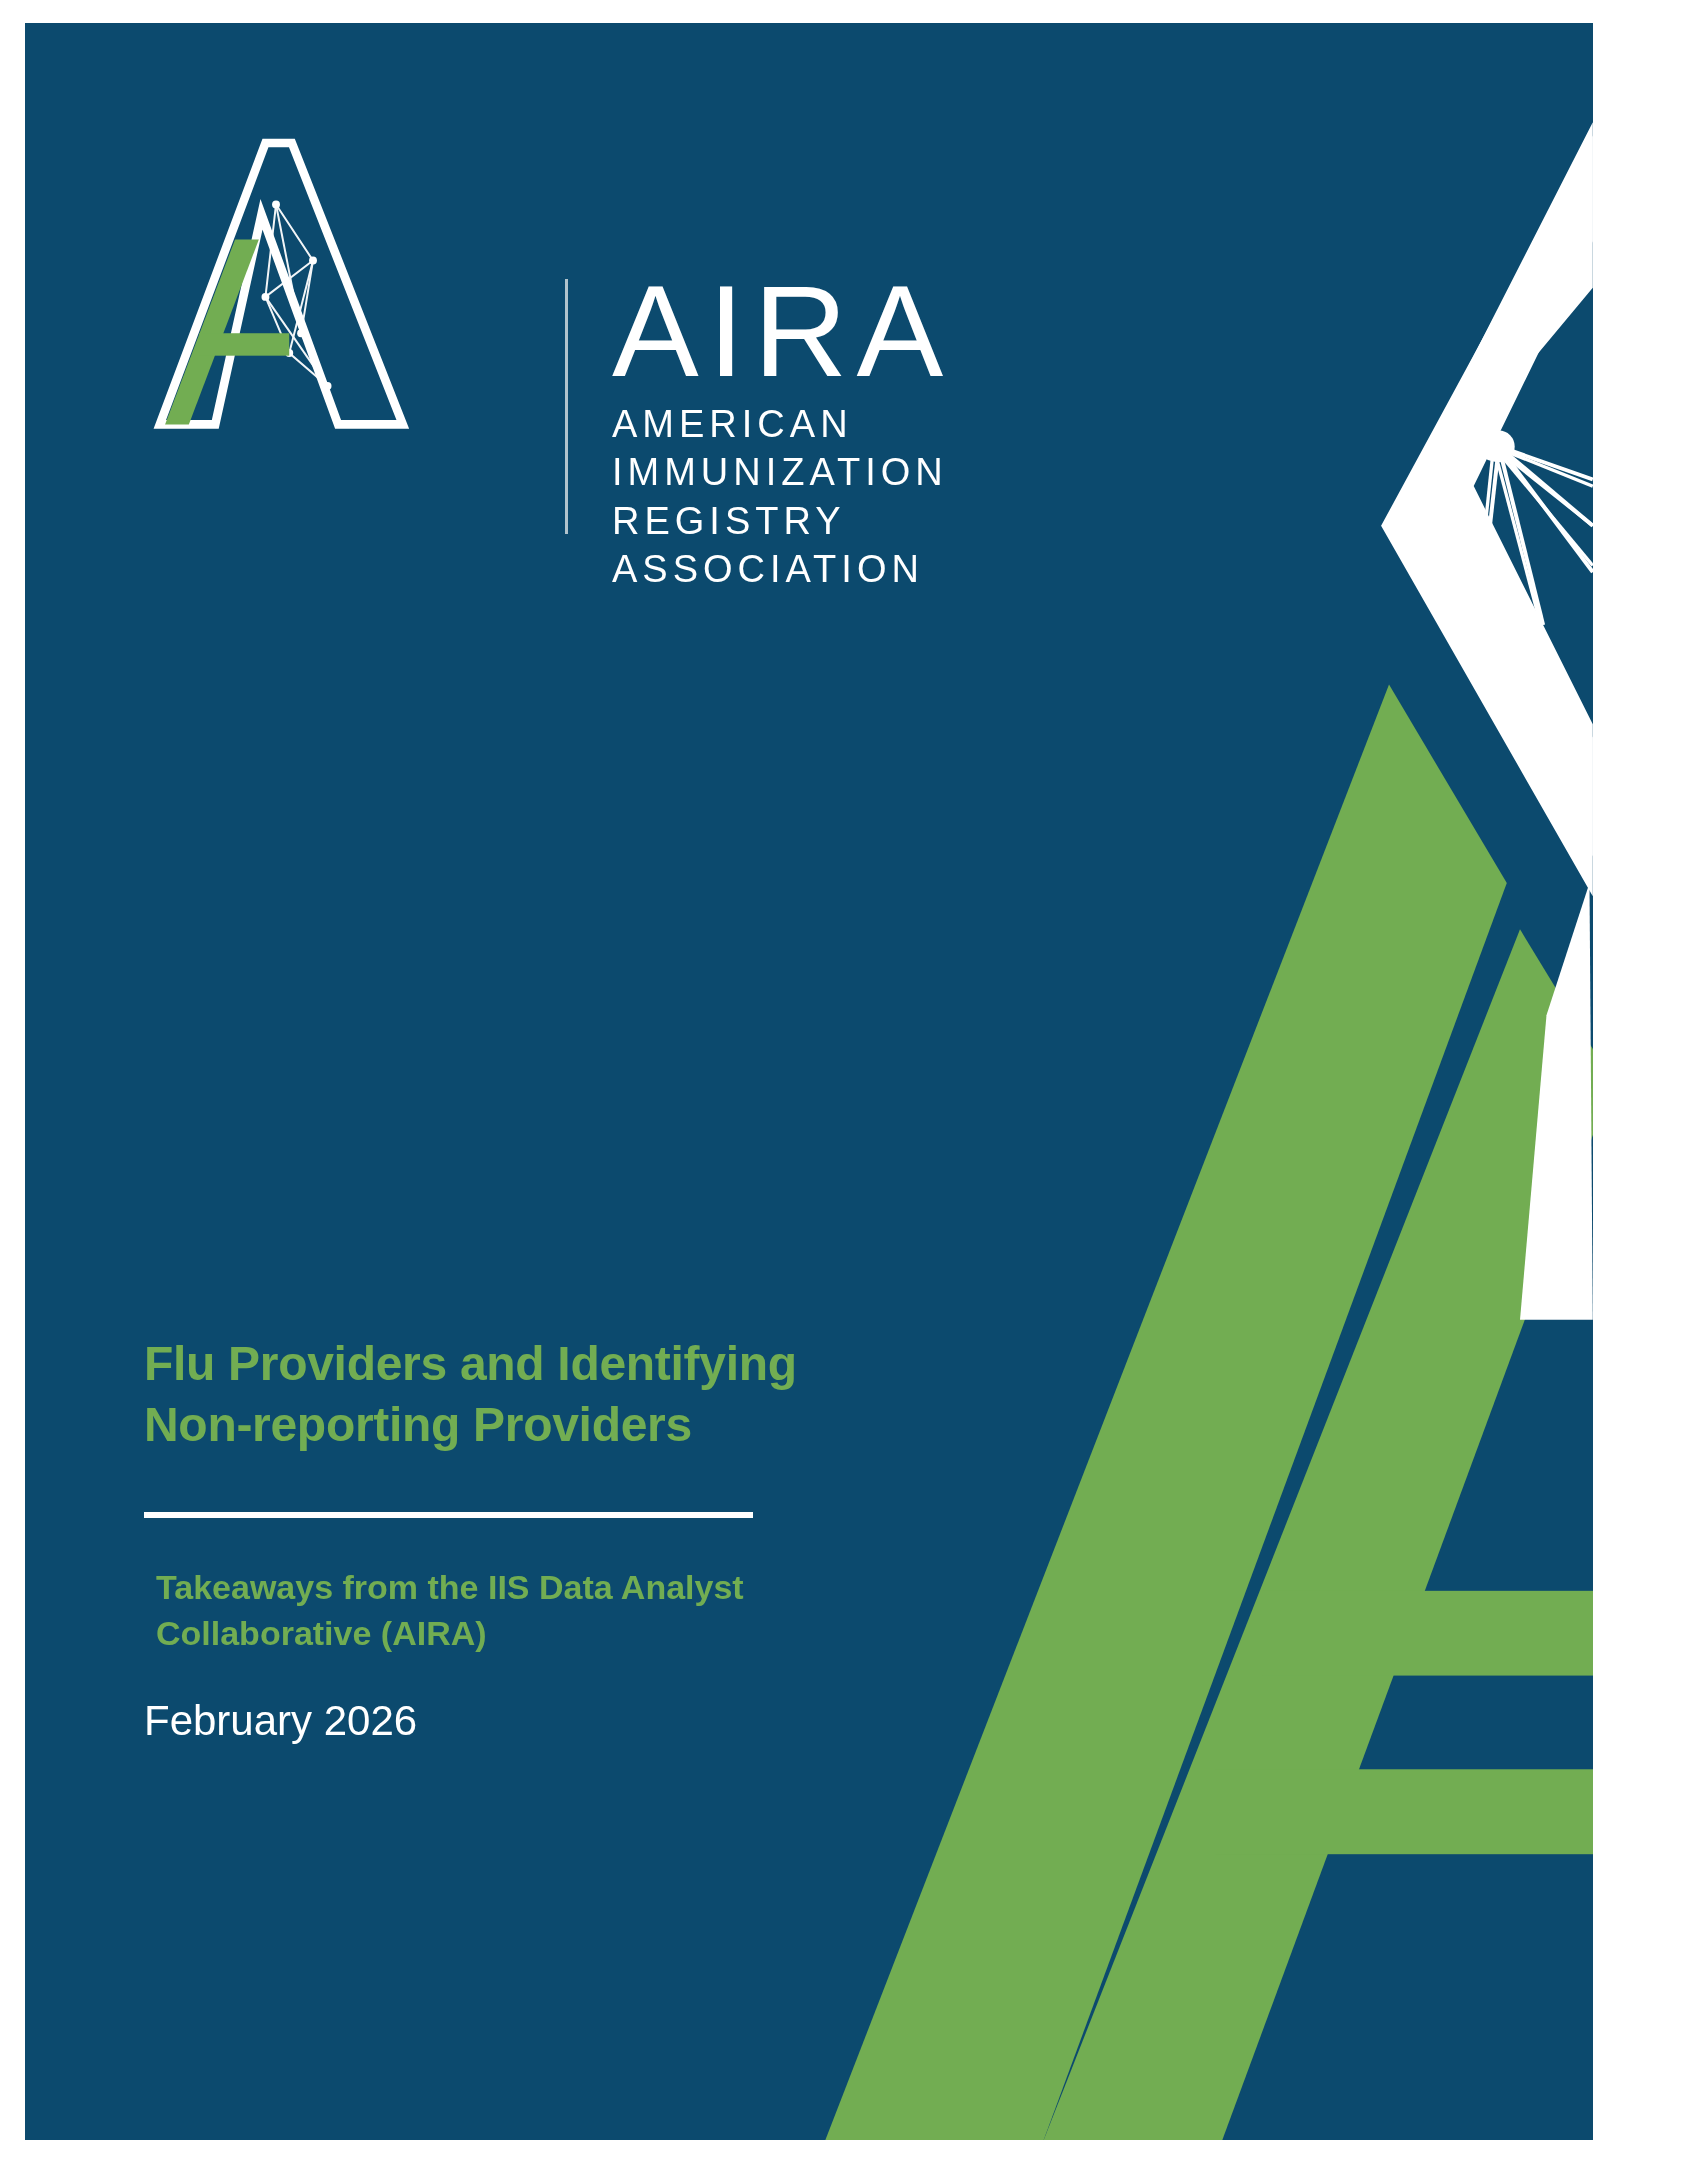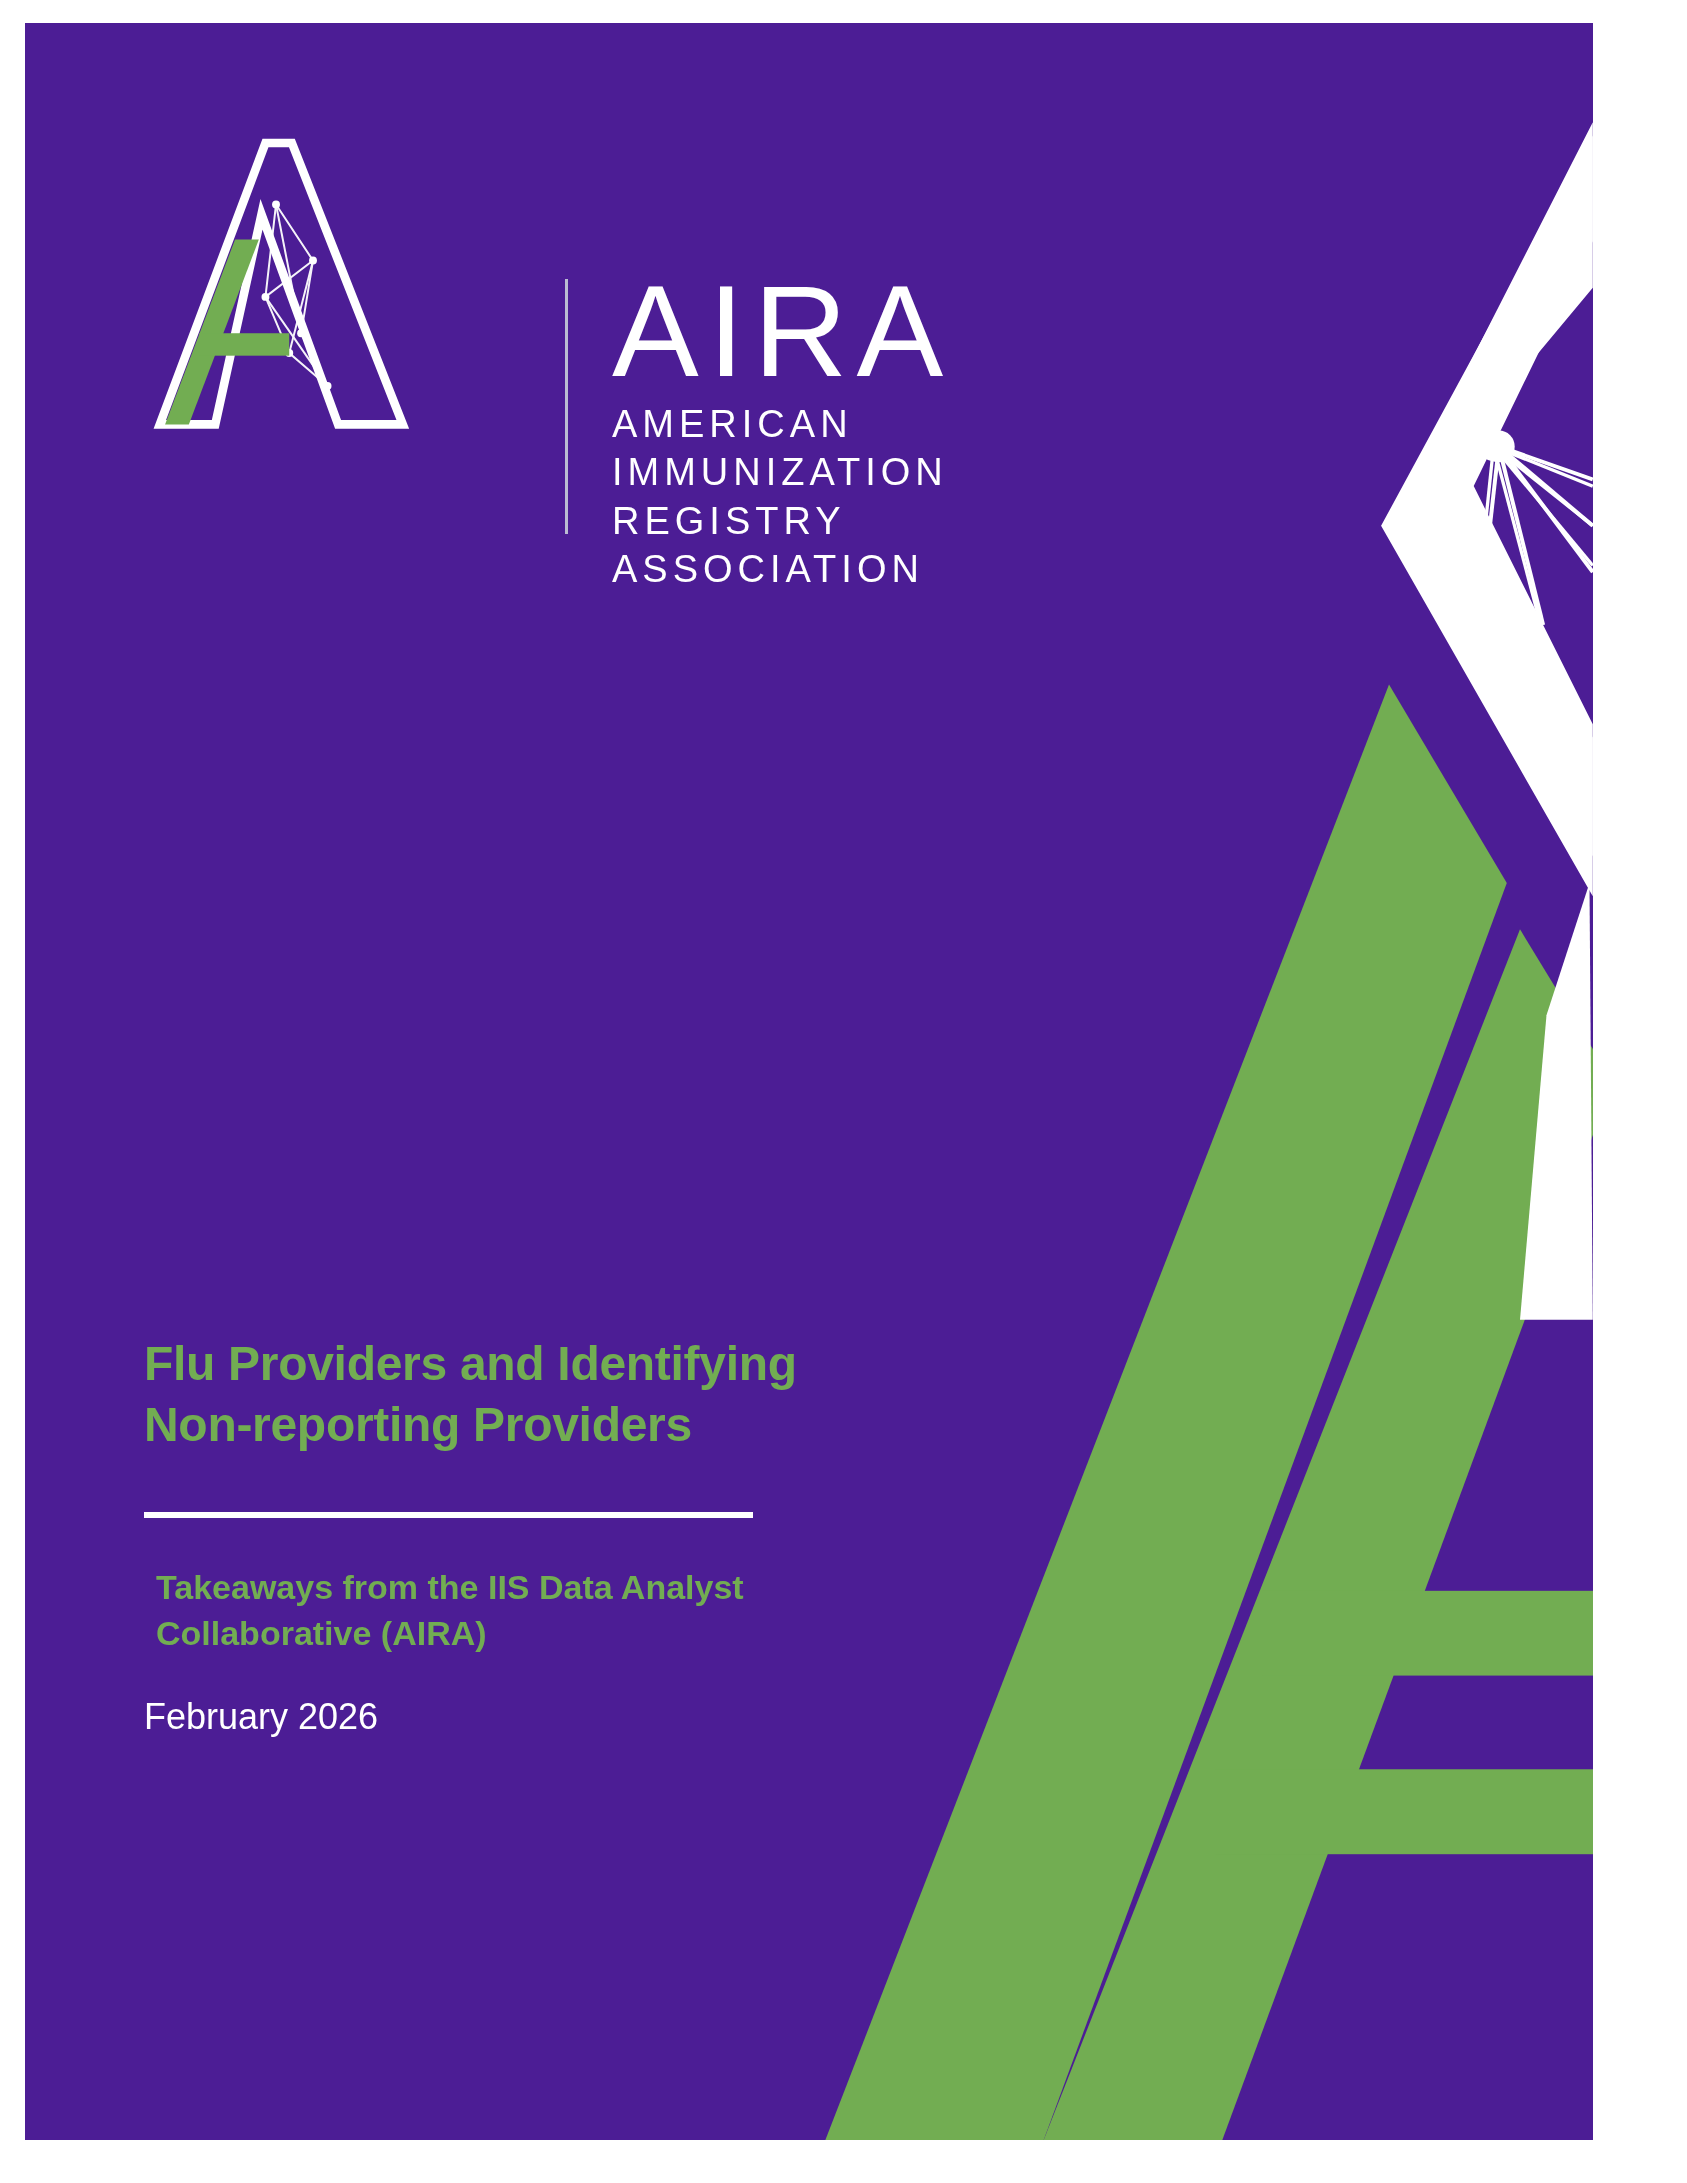--- a/index.html
+++ b/index.html
@@ -22,21 +22,21 @@
     box-sizing: border-box;
   }
 
   
   .cover {
     position: absolute;
     left: 25px;
     top: 22.5px;
     width: 1568px;
     height: 2117px;
-    background: #4c1d95;
+    background: #0c4a6e;
     overflow: hidden;
   }
 
   
   .logo-block {
     position: absolute;
     left: 111px;
     top: 112px;
     width: 860px;
     height: 311px;
@@ -114,21 +114,21 @@
   }
   .subtitle {
     color: #72ad52;
     font-size: 34px;
     font-weight: bold;
     line-height: 1.37;
     margin: 12px;
   }
   .docdate {
     color: #ffffff;
-    font-size: 36px;
+    font-size: 42px;
     font-weight: 400;
     line-height: 1.3;
     margin: 37px 0 0 0;
   }
 </style>
 </head>
 <body>
 
 <div class="page">
   <div class="cover">

